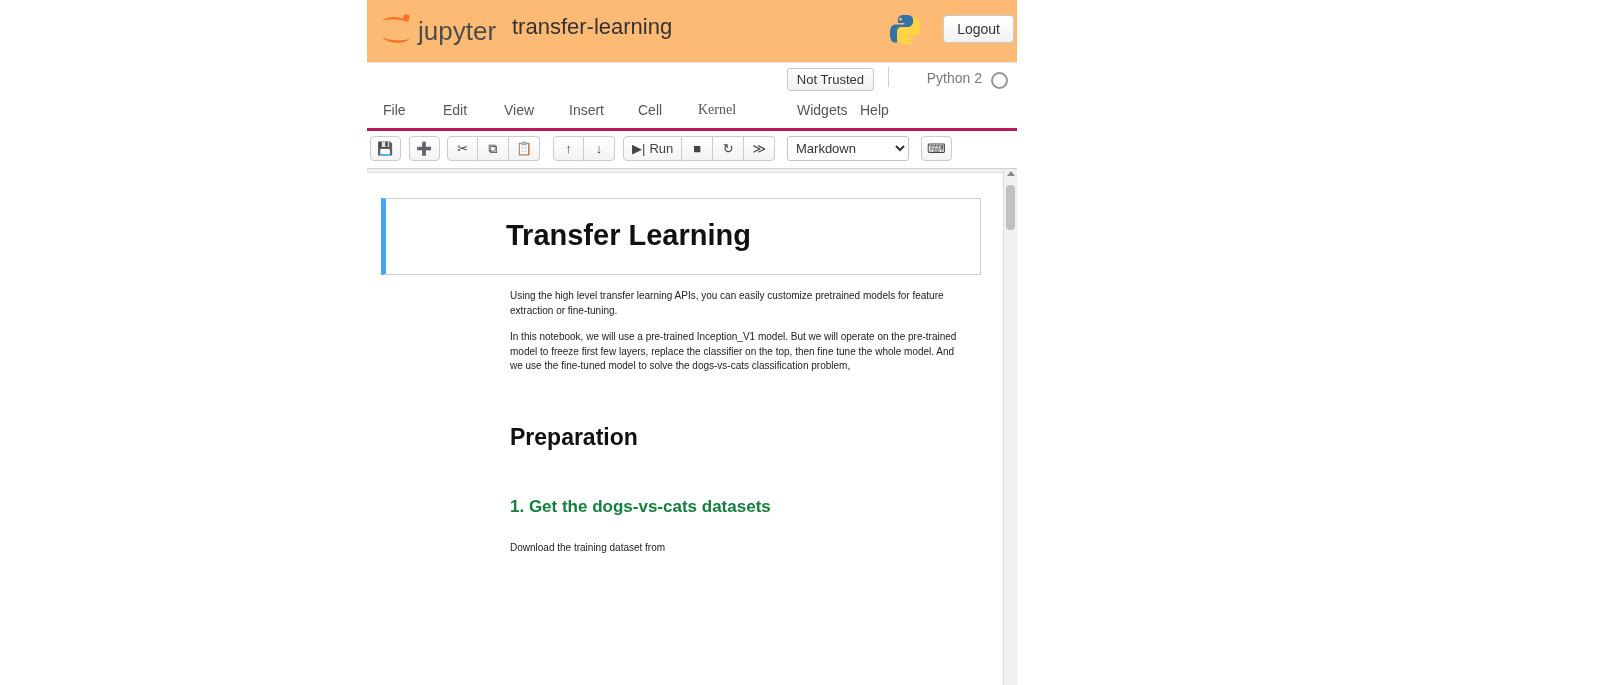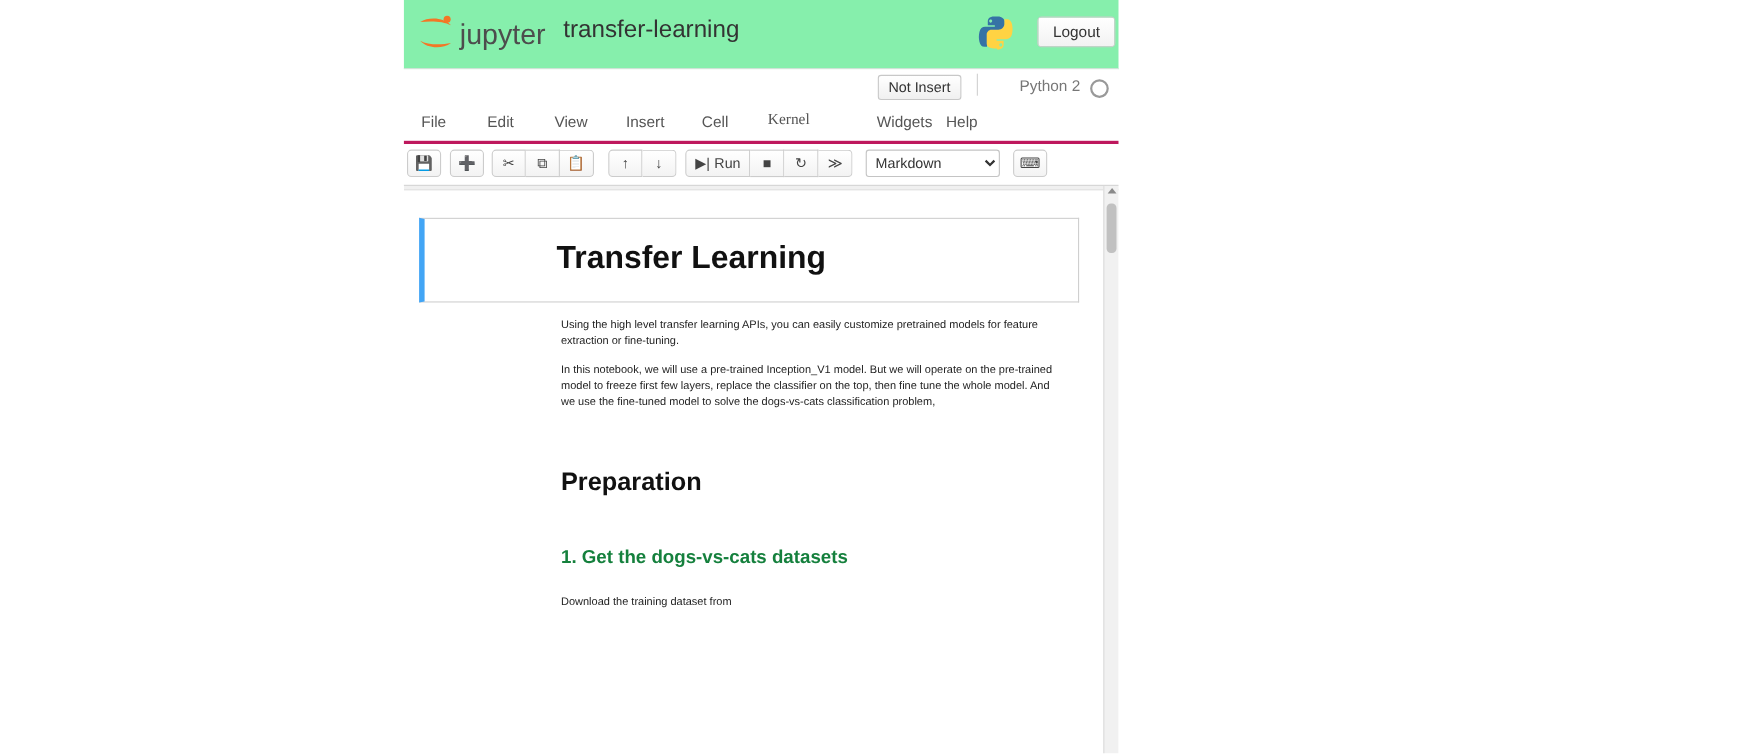--- a/index.html
+++ b/index.html
@@ -25,21 +25,21 @@
     width: 650px;
     height: 685px;
     background: #ffffff;
     overflow: hidden;
   }
 
   
   #header {
     position: relative;
     height: 62px;
-    background: #86efac;
+    background: #fdba74;
     border-bottom: 1px solid #e0e0e0;
   }
   #logo {
     position: absolute;
     left: 5px;
     top: 12px;
     width: 140px;
     height: 38px;
   }
   #logo svg { display: block; }
@@ -321,21 +321,21 @@
       <div id="python-badge">
         <svg width="44" height="44" viewBox="0 0 44 44" xmlns="http://www.w3.org/2000/svg">
           <path d="M21 7c-5 0-6 2.4-6 4.6V15h6.4v1.4H12.6c-2.6 0-4.6 1.6-5.2 4.6-.7 3.4-.7 5.6 0 9 .6 2.8 2 4.6 4.6 4.6h2.3v-4.3c0-2.9 2.5-5.4 5.5-5.4h6.3c2.4 0 4.3-2 4.3-4.4v-8.2C30.4 9.2 28 7 24 7h-3zm-3.4 2.8c.8 0 1.4.6 1.4 1.4s-.6 1.4-1.4 1.4-1.4-.6-1.4-1.4.6-1.4 1.4-1.4z" fill="#3572a5"></path>
           <path d="M23.4 37c5 0 6-2.4 6-4.6V29h-6.4v-1.4h8.8c2.6 0 4.6-1.6 5.2-4.6.7-3.4.7-5.6 0-9-.6-2.8-2-4.6-4.6-4.6h-2.3v4.3c0 2.9-2.5 5.4-5.5 5.4h-6.3c-2.4 0-4.3 2-4.3 4.4v8.2c0 2.1 2.4 4.3 6.4 4.3h3zm3.4-2.8c-.8 0-1.4-.6-1.4-1.4s.6-1.4 1.4-1.4 1.4.6 1.4 1.4-.6 1.4-1.4 1.4z" fill="#ffd343"></path>
         </svg>
       </div>
       <button id="logout-button">Logout</button>
     </div>
 
     <div id="trust-bar">
-      <button id="not-trusted">Not Insert</button>
+      <button id="not-trusted">Not Trusted</button>
       <div id="kernel-sep"></div>
       <div id="kernel-name">Python 2</div>
       <div id="kernel-indicator"></div>
     </div>
 
     <div id="menubar">
       <div class="menu-item" style="left:10px;">File</div>
       <div class="menu-item" style="left:70px;">Edit</div>
       <div class="menu-item" style="left:131px;">View</div>
       <div class="menu-item" style="left:196px;">Insert</div>

